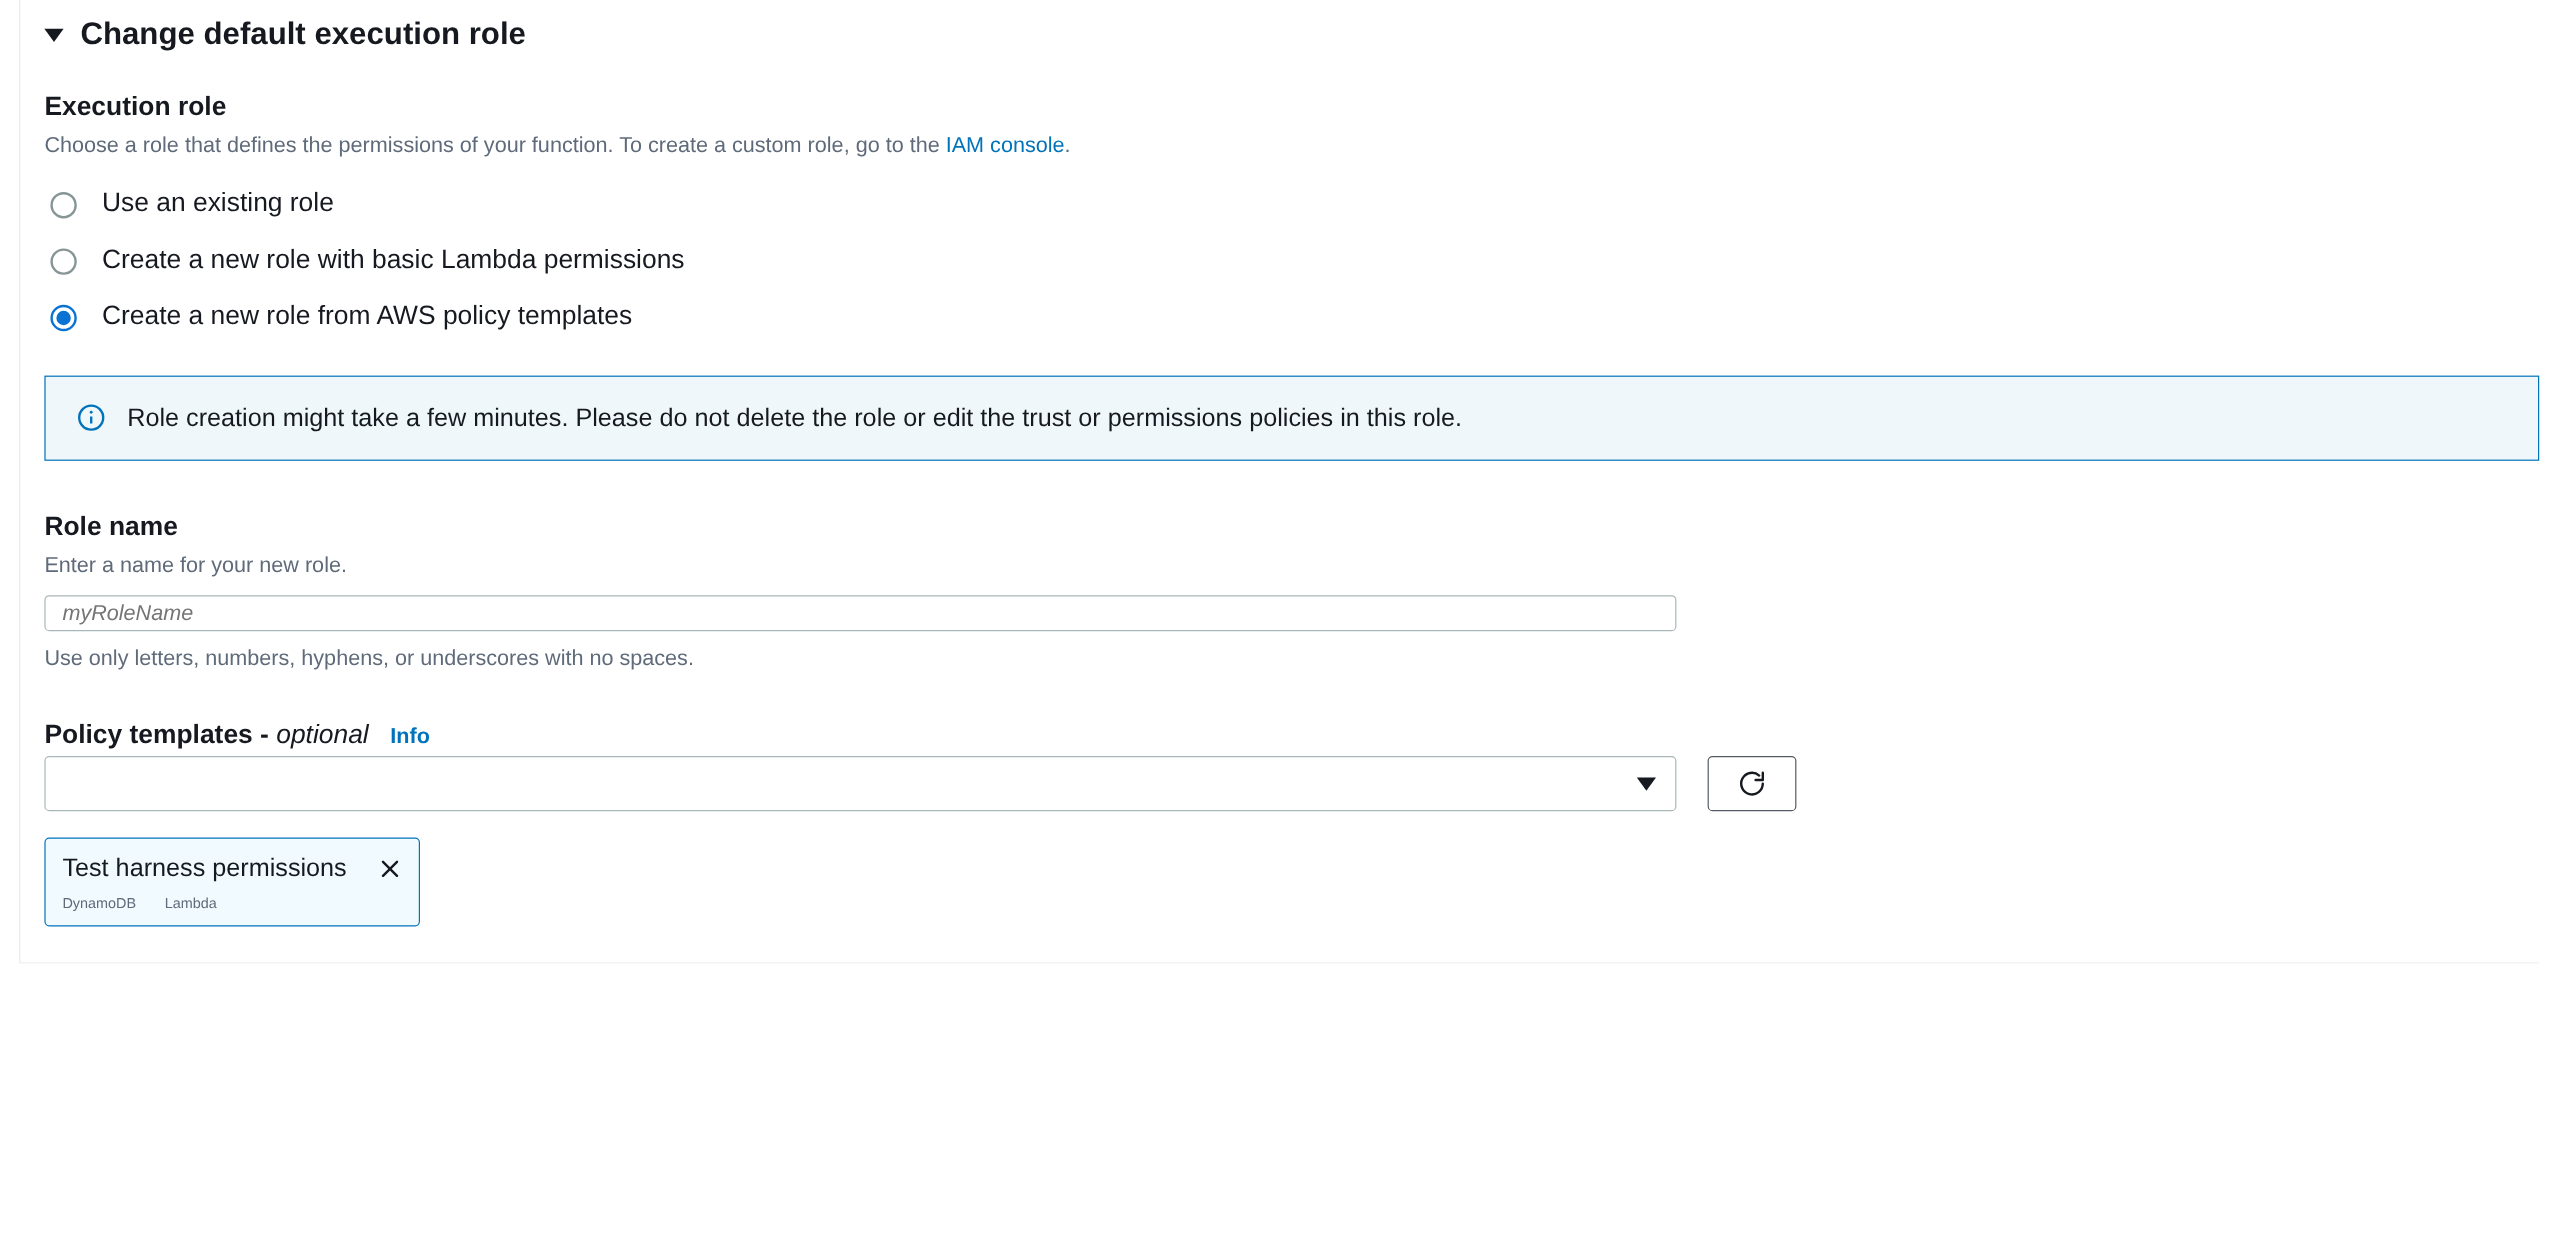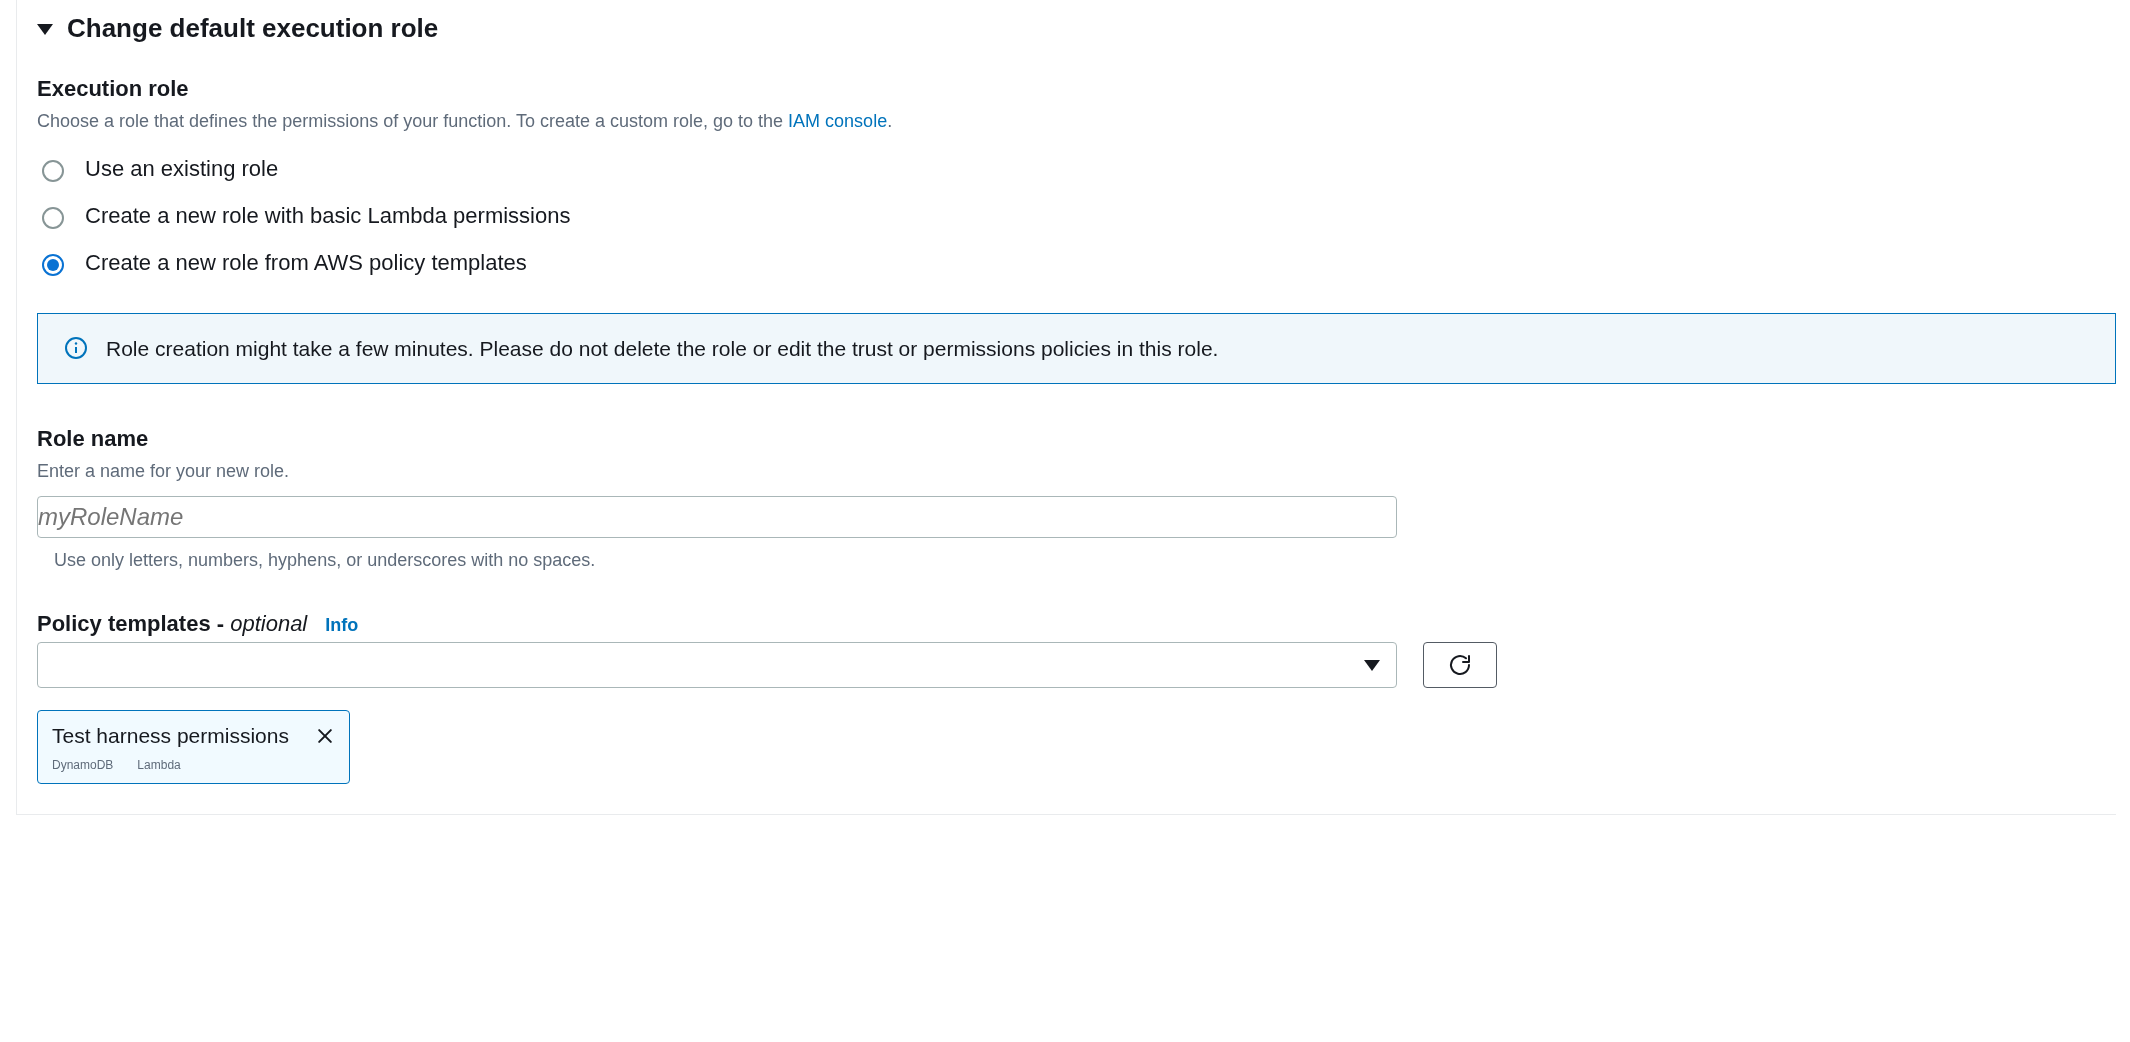--- a/index.html
+++ b/index.html
@@ -64,21 +64,21 @@
   }
   .field-desc{
     color:var(--muted);
     font-size:18px;
     margin:4px 0 12px 0;
   }
   .field-desc a{color:var(--blue);text-decoration:none;}
   .field-hint{
     color:var(--muted);
     font-size:18px;
-    margin:10px 0 0 17px;
+    margin:10px 0 0 0;
   }
 
   
   .radio-group{margin:0 0 26px 0;}
   .radio-row{
     display:flex;
     align-items:center;
     gap:18px;
     padding:8px 0;
   }
@@ -123,25 +123,25 @@
   }
   .alert-text{
     font-size:21px;
     color:var(--text);
   }
 
   
   .text-input{
     width:1360px;
     max-width:100%;
-    height:42px;
+    height:30px;
     border:1px solid var(--border);
     border-radius:4px;
-    padding:0 0;
-    font-size:24px;
+    padding:0 14px;
+    font-size:18px;
     font-style:italic;
     color:#545b64;
     font-family:inherit;
   }
 
   .section{margin-bottom:36px;}
 
   
   .label-row{
     display:flex;

